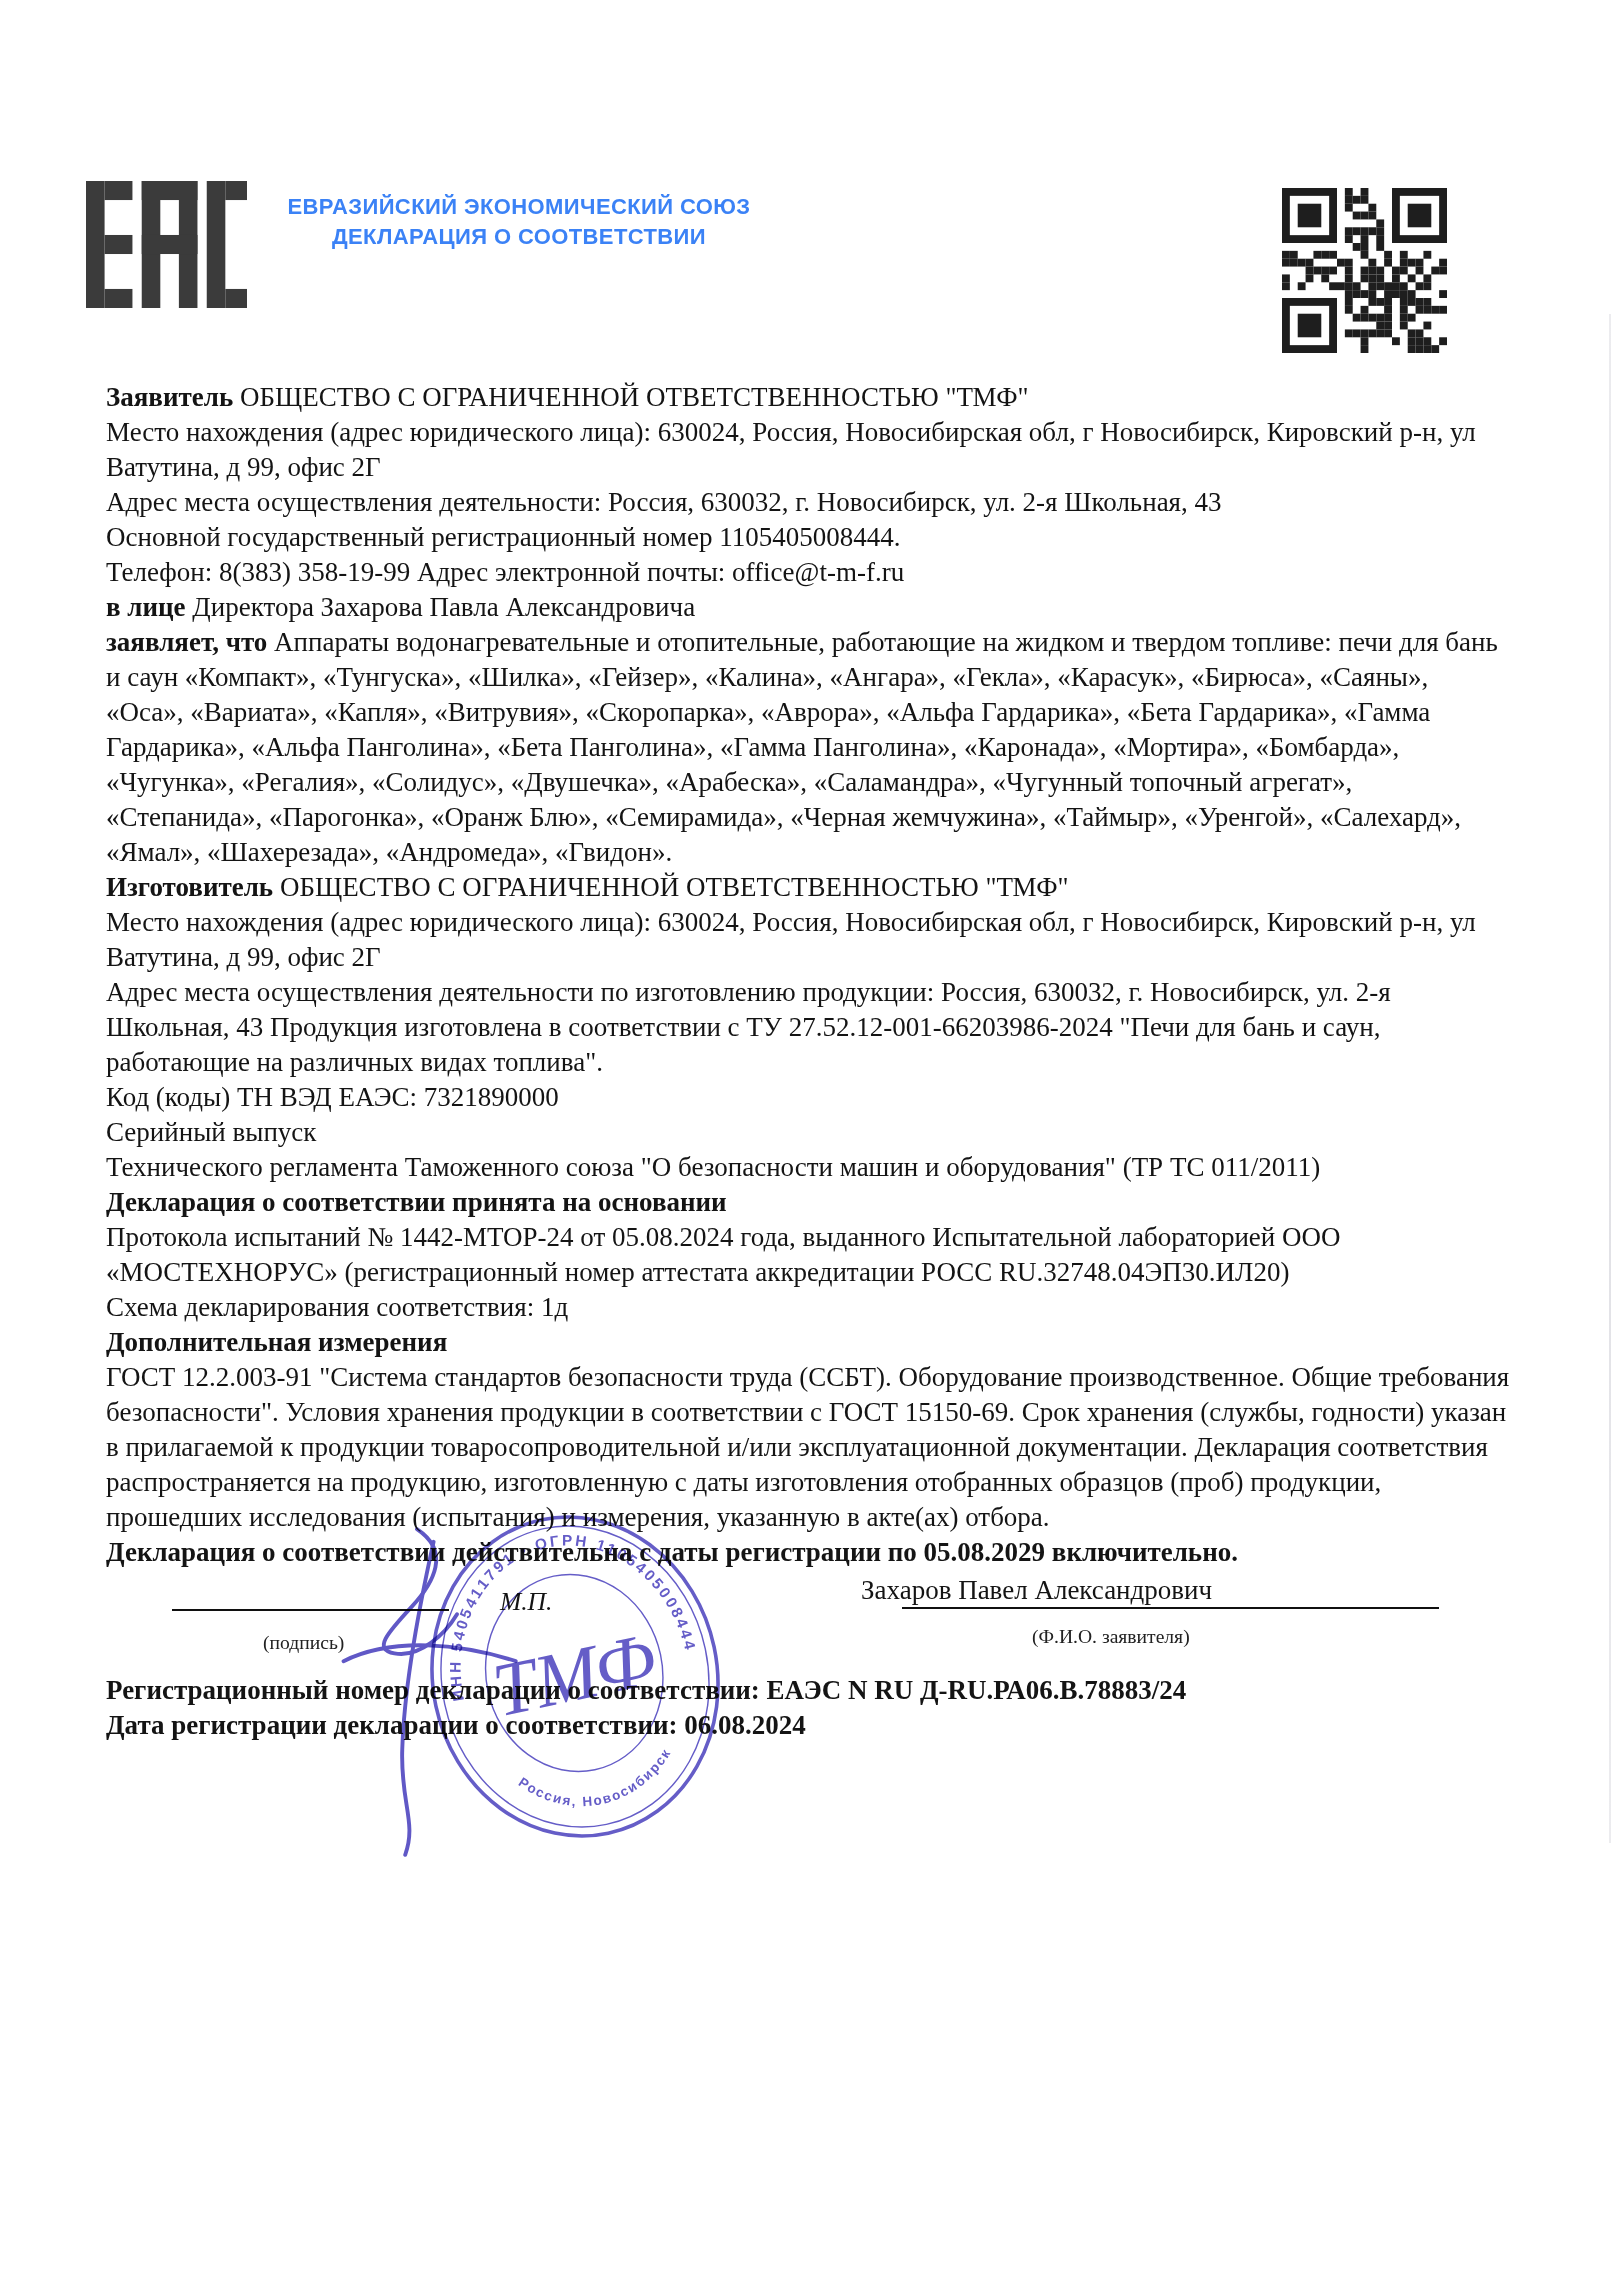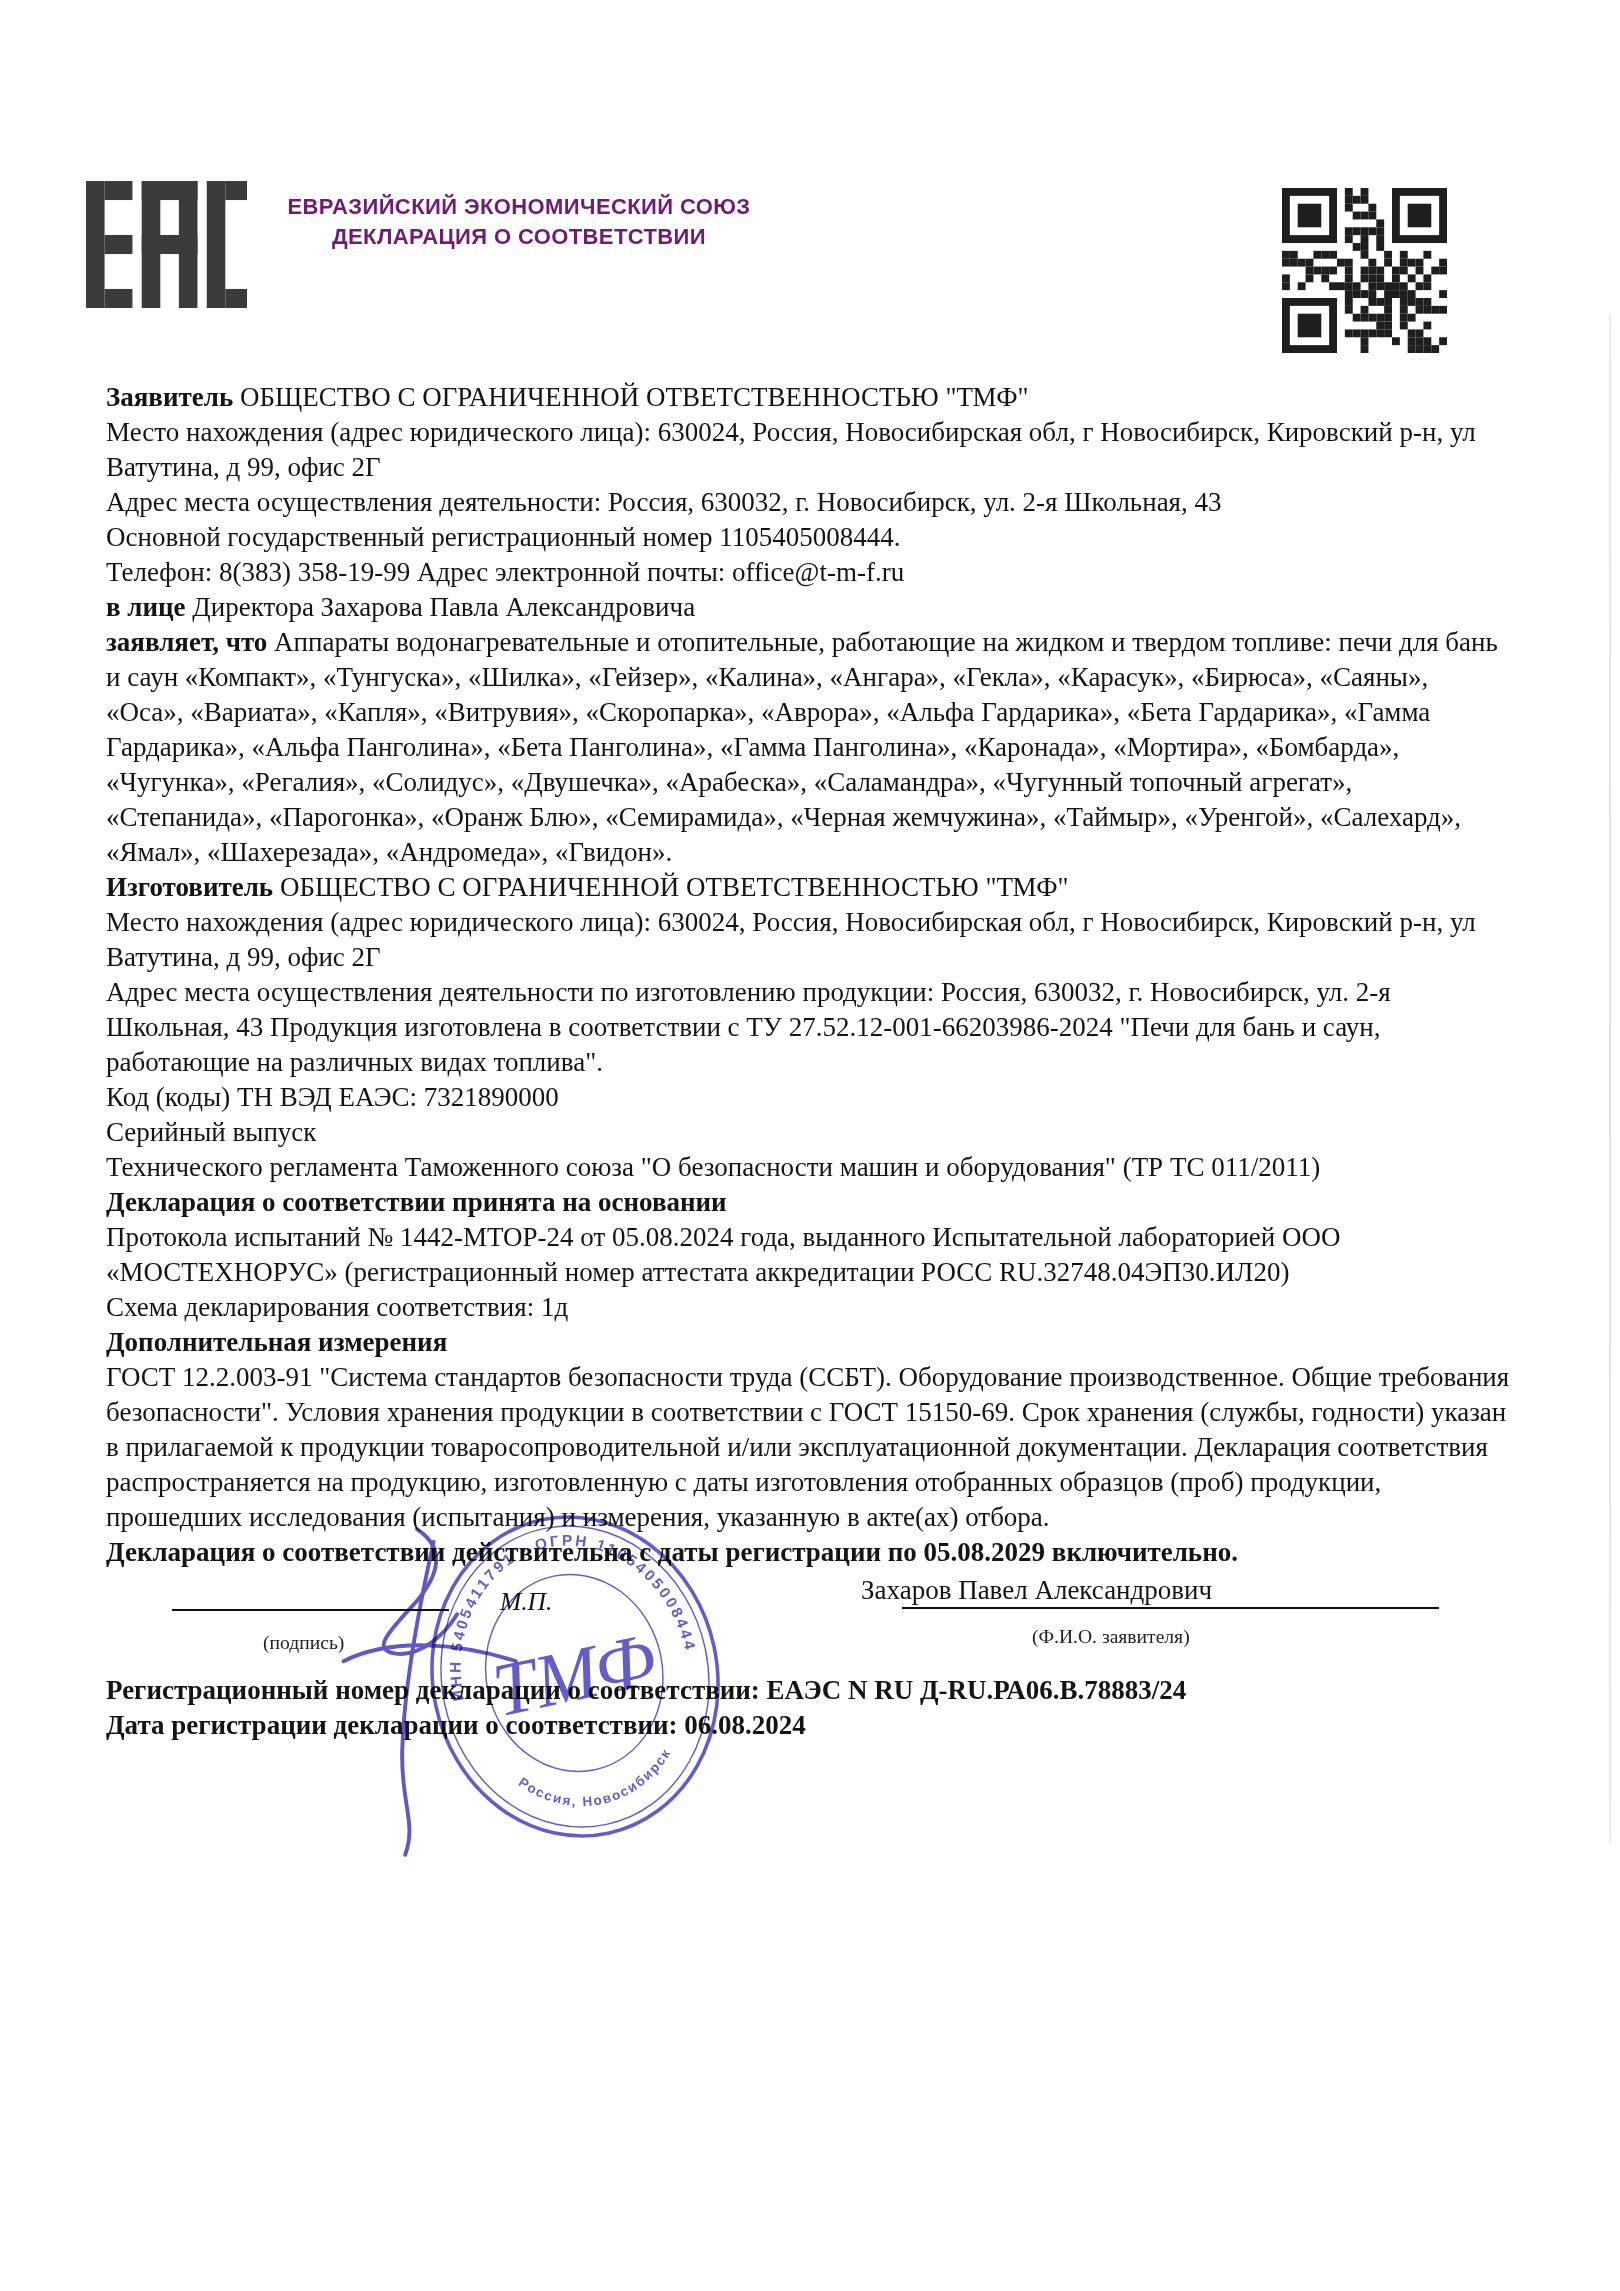--- a/index.html
+++ b/index.html
@@ -6,21 +6,21 @@
   html,body { background:#ffffff; }
   .page {
     position:relative; width:1620px; height:2292px; background:#ffffff;
     font-family:"Liberation Serif", serif; color:#141414; overflow:hidden;
   }
   
   .eac-logo { position:absolute; left:86px; top:181px; }
   .doc-title {
     position:absolute; left:272px; top:192px; width:494px; text-align:center;
     font-family:"Liberation Sans", sans-serif; font-weight:bold; font-size:22px;
-    line-height:30px; letter-spacing:0.4px; color:#701a75;
+    line-height:30px; letter-spacing:0.4px; color:#3b82f6;
   }
   .qr { position:absolute; left:1282px; top:188px; }
   .scan-artifact { position:absolute; right:8.8px; top:314px; width:2px; height:1529px;
     background:linear-gradient(#ececef,#dfdfe4,#ececef); }
   
   .doc-body { position:absolute; left:106px; top:380px; width:1404px; font-size:27px; line-height:35px; }
   .doc-body p { margin:0;font-family:Liberation Serif, serif; }
   .b { font-weight:bold; }
   .mt5{margin-top:4.9px}.mt6{margin-top:5.9px}.mt8{margin-top:7.8px}.mt10{margin-top:9.8px}
   .mt12{margin-top:11.8px}.mt14{margin-top:13.7px}

